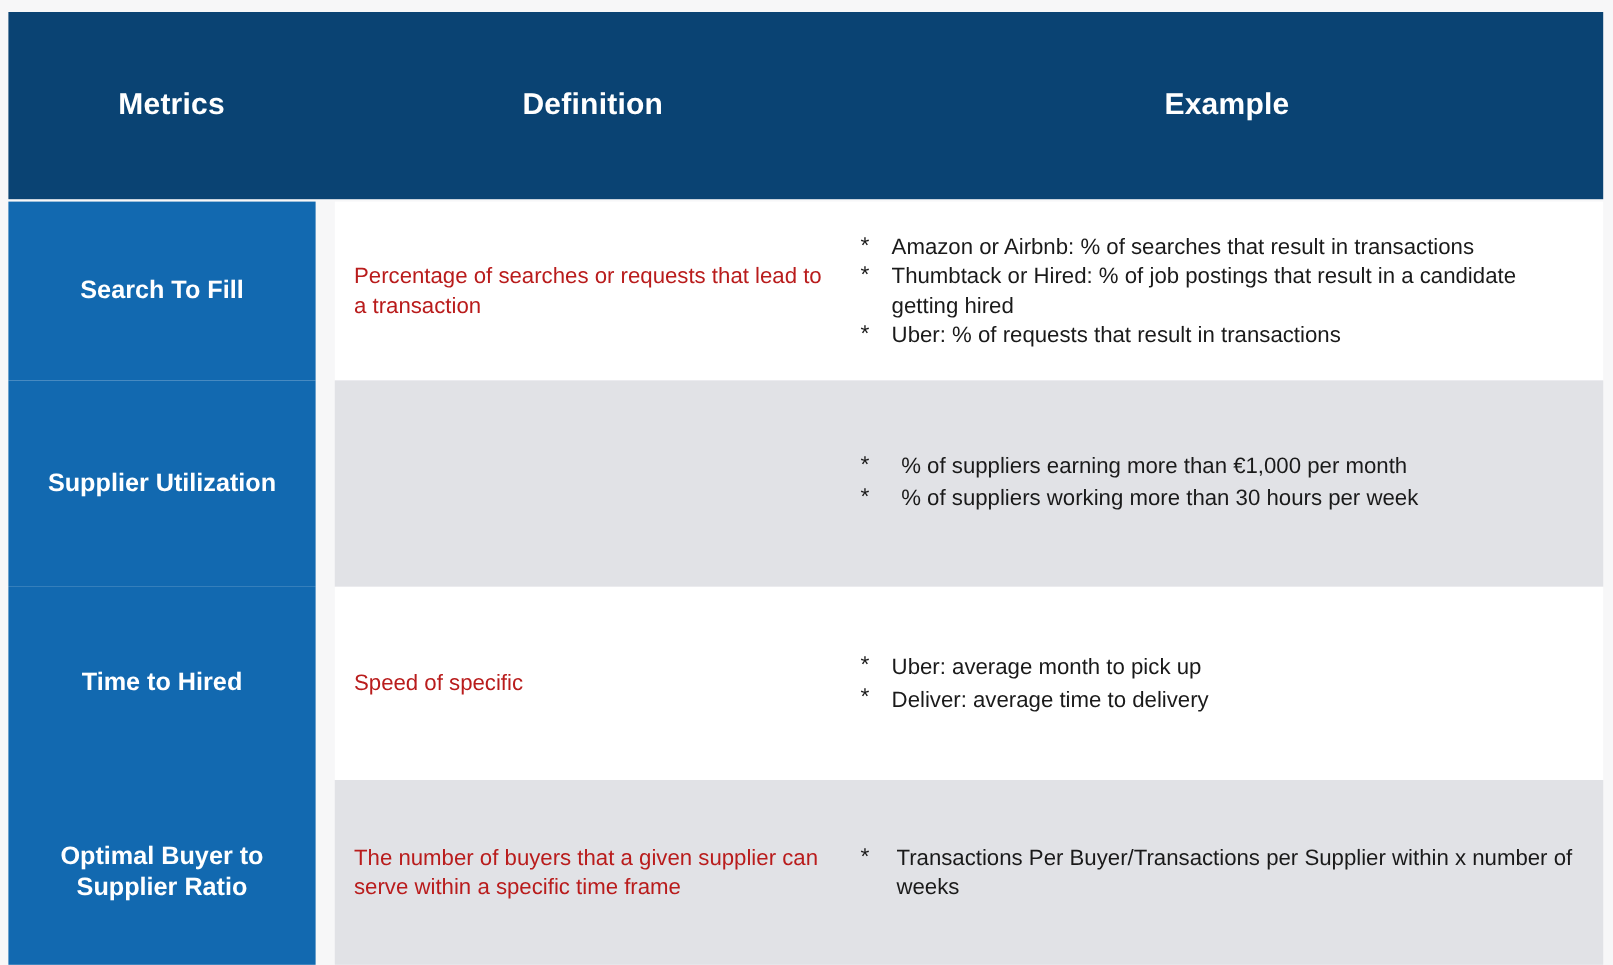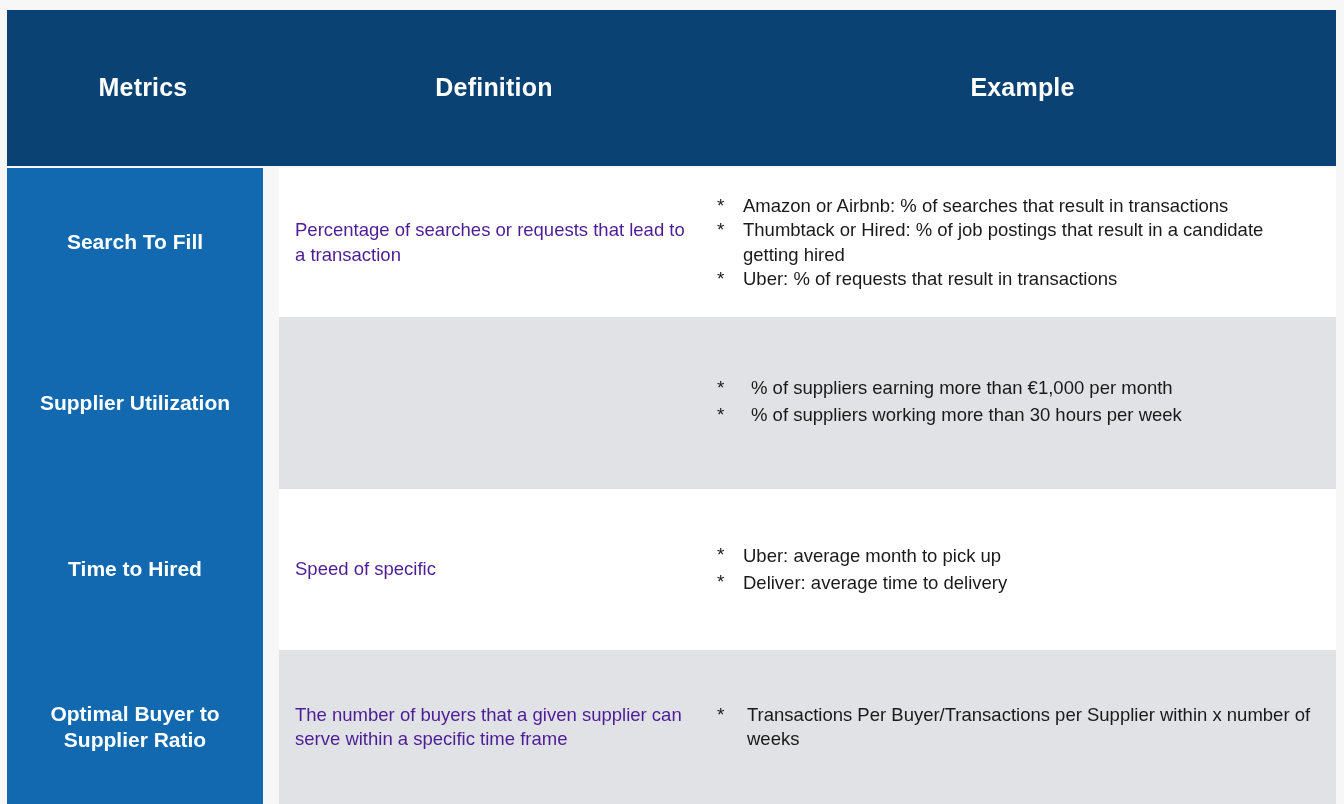--- a/index.html
+++ b/index.html
@@ -43,21 +43,21 @@
     color:#ffffff;font-weight:bold;font-size:21px;line-height:1.25;
     padding:0 6px;box-sizing:border-box;
   }
 
   .defn{
     position:absolute;left:272px;top:0;width:430px;height:100%;
     display:flex;align-items:center;
     box-sizing:border-box;padding:0 16px 0 16px;
   }
   .defn span{
-    font-size:18.5px;line-height:1.30;color:#4c1d95;
+    font-size:18.5px;line-height:1.30;color:#b91c1c;
   }
 
   .examples{
     position:absolute;left:702px;top:0;width:627px;height:100%;
     display:flex;flex-direction:column;justify-content:center;
     box-sizing:border-box;padding:0 14px 0 8px;
   }
   .bullet{
     display:flex;align-items:flex-start;
     font-size:18.5px;line-height:1.30;color:#1a1a1a;

